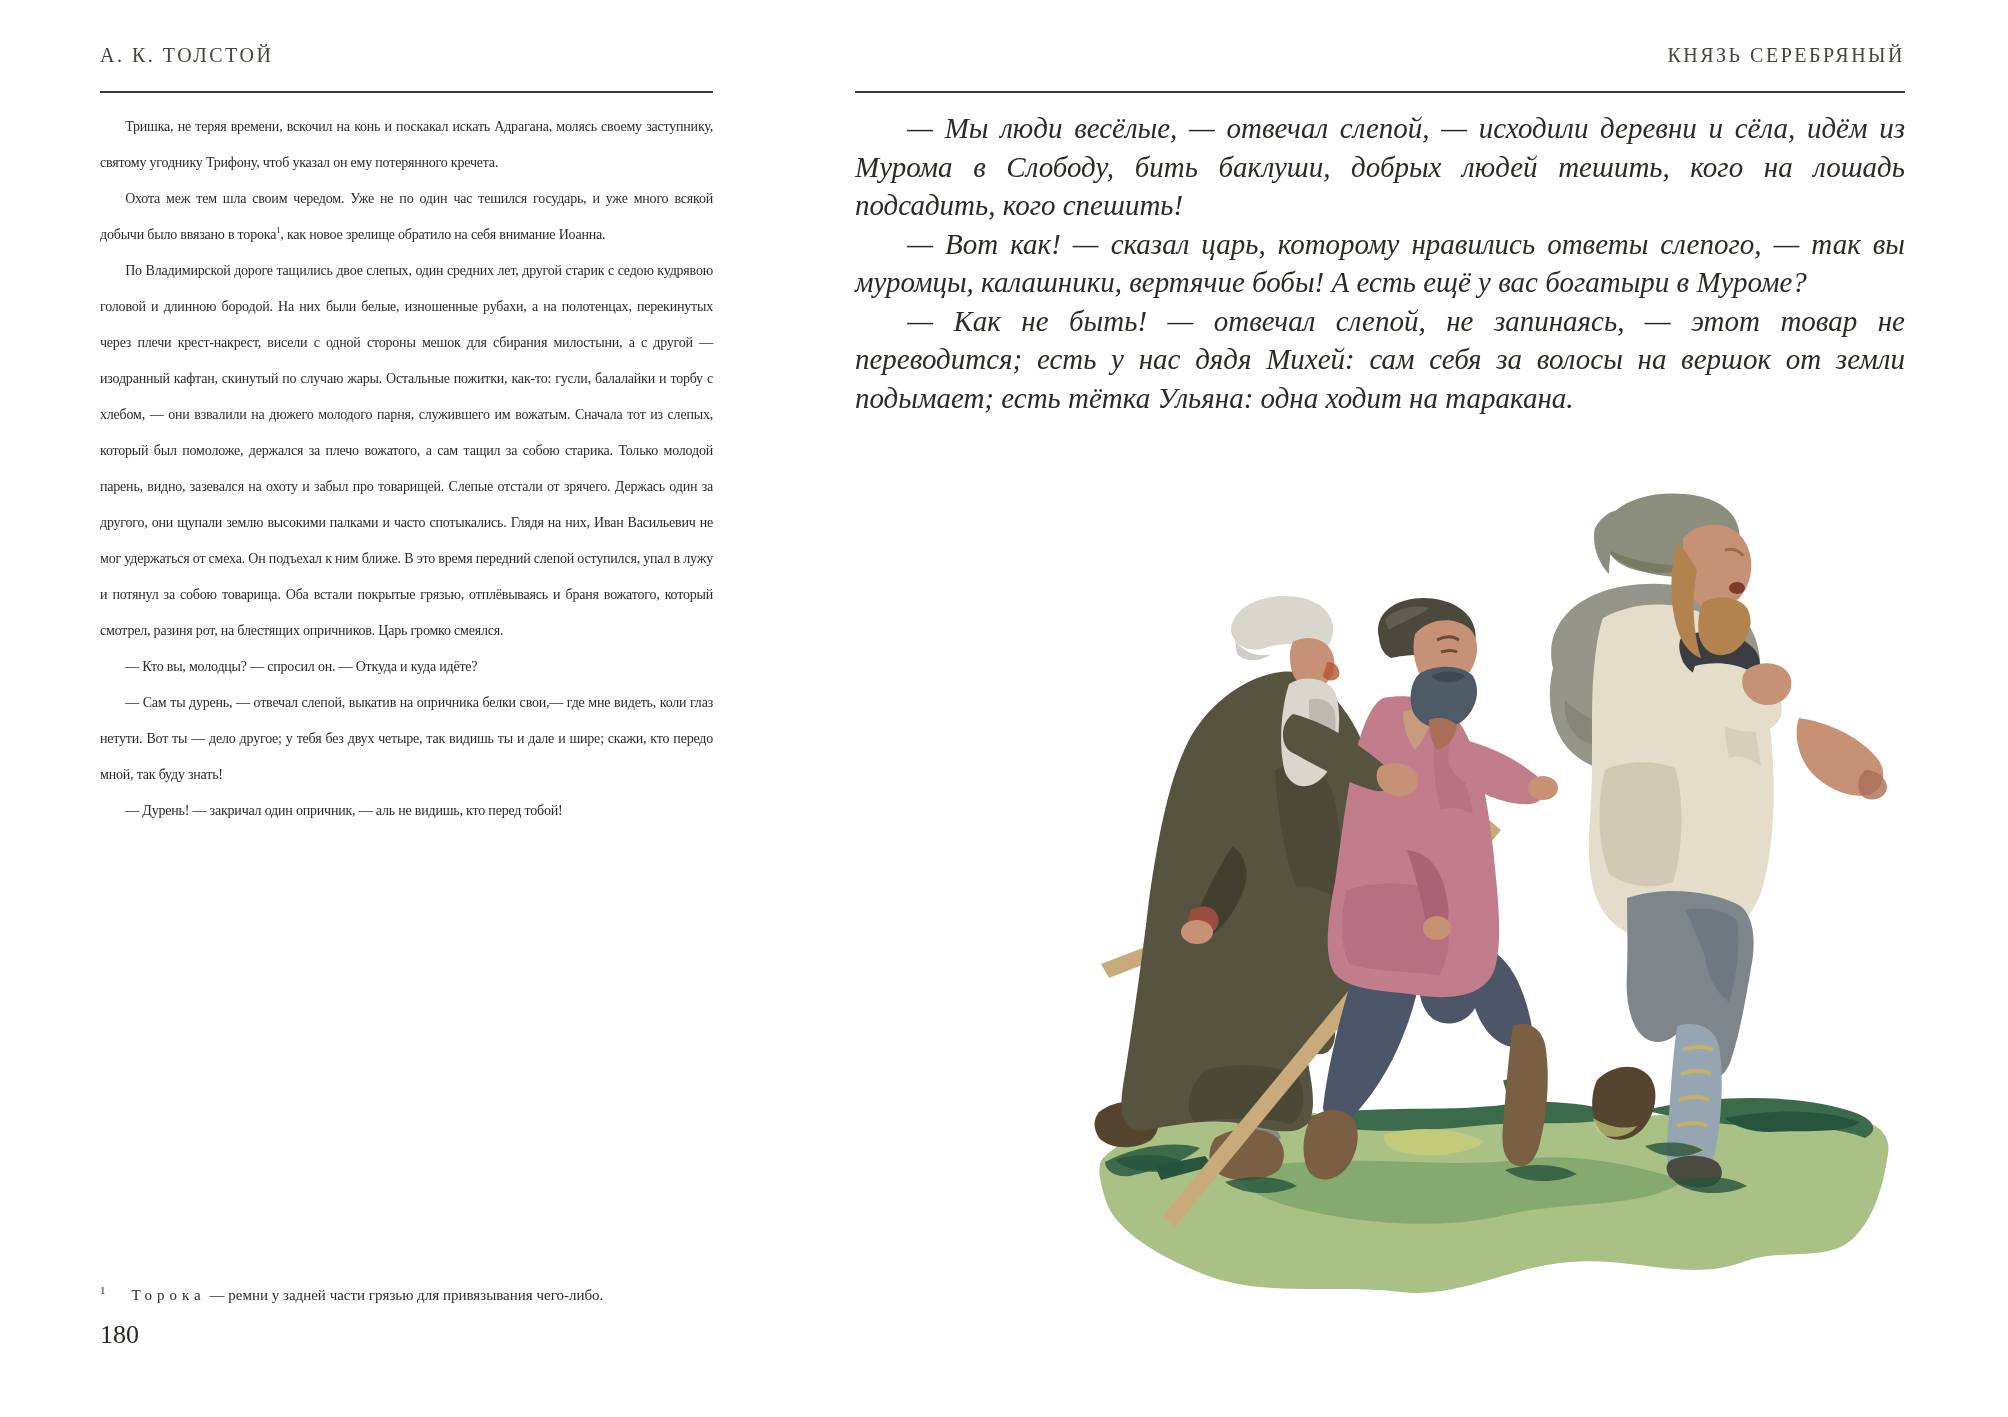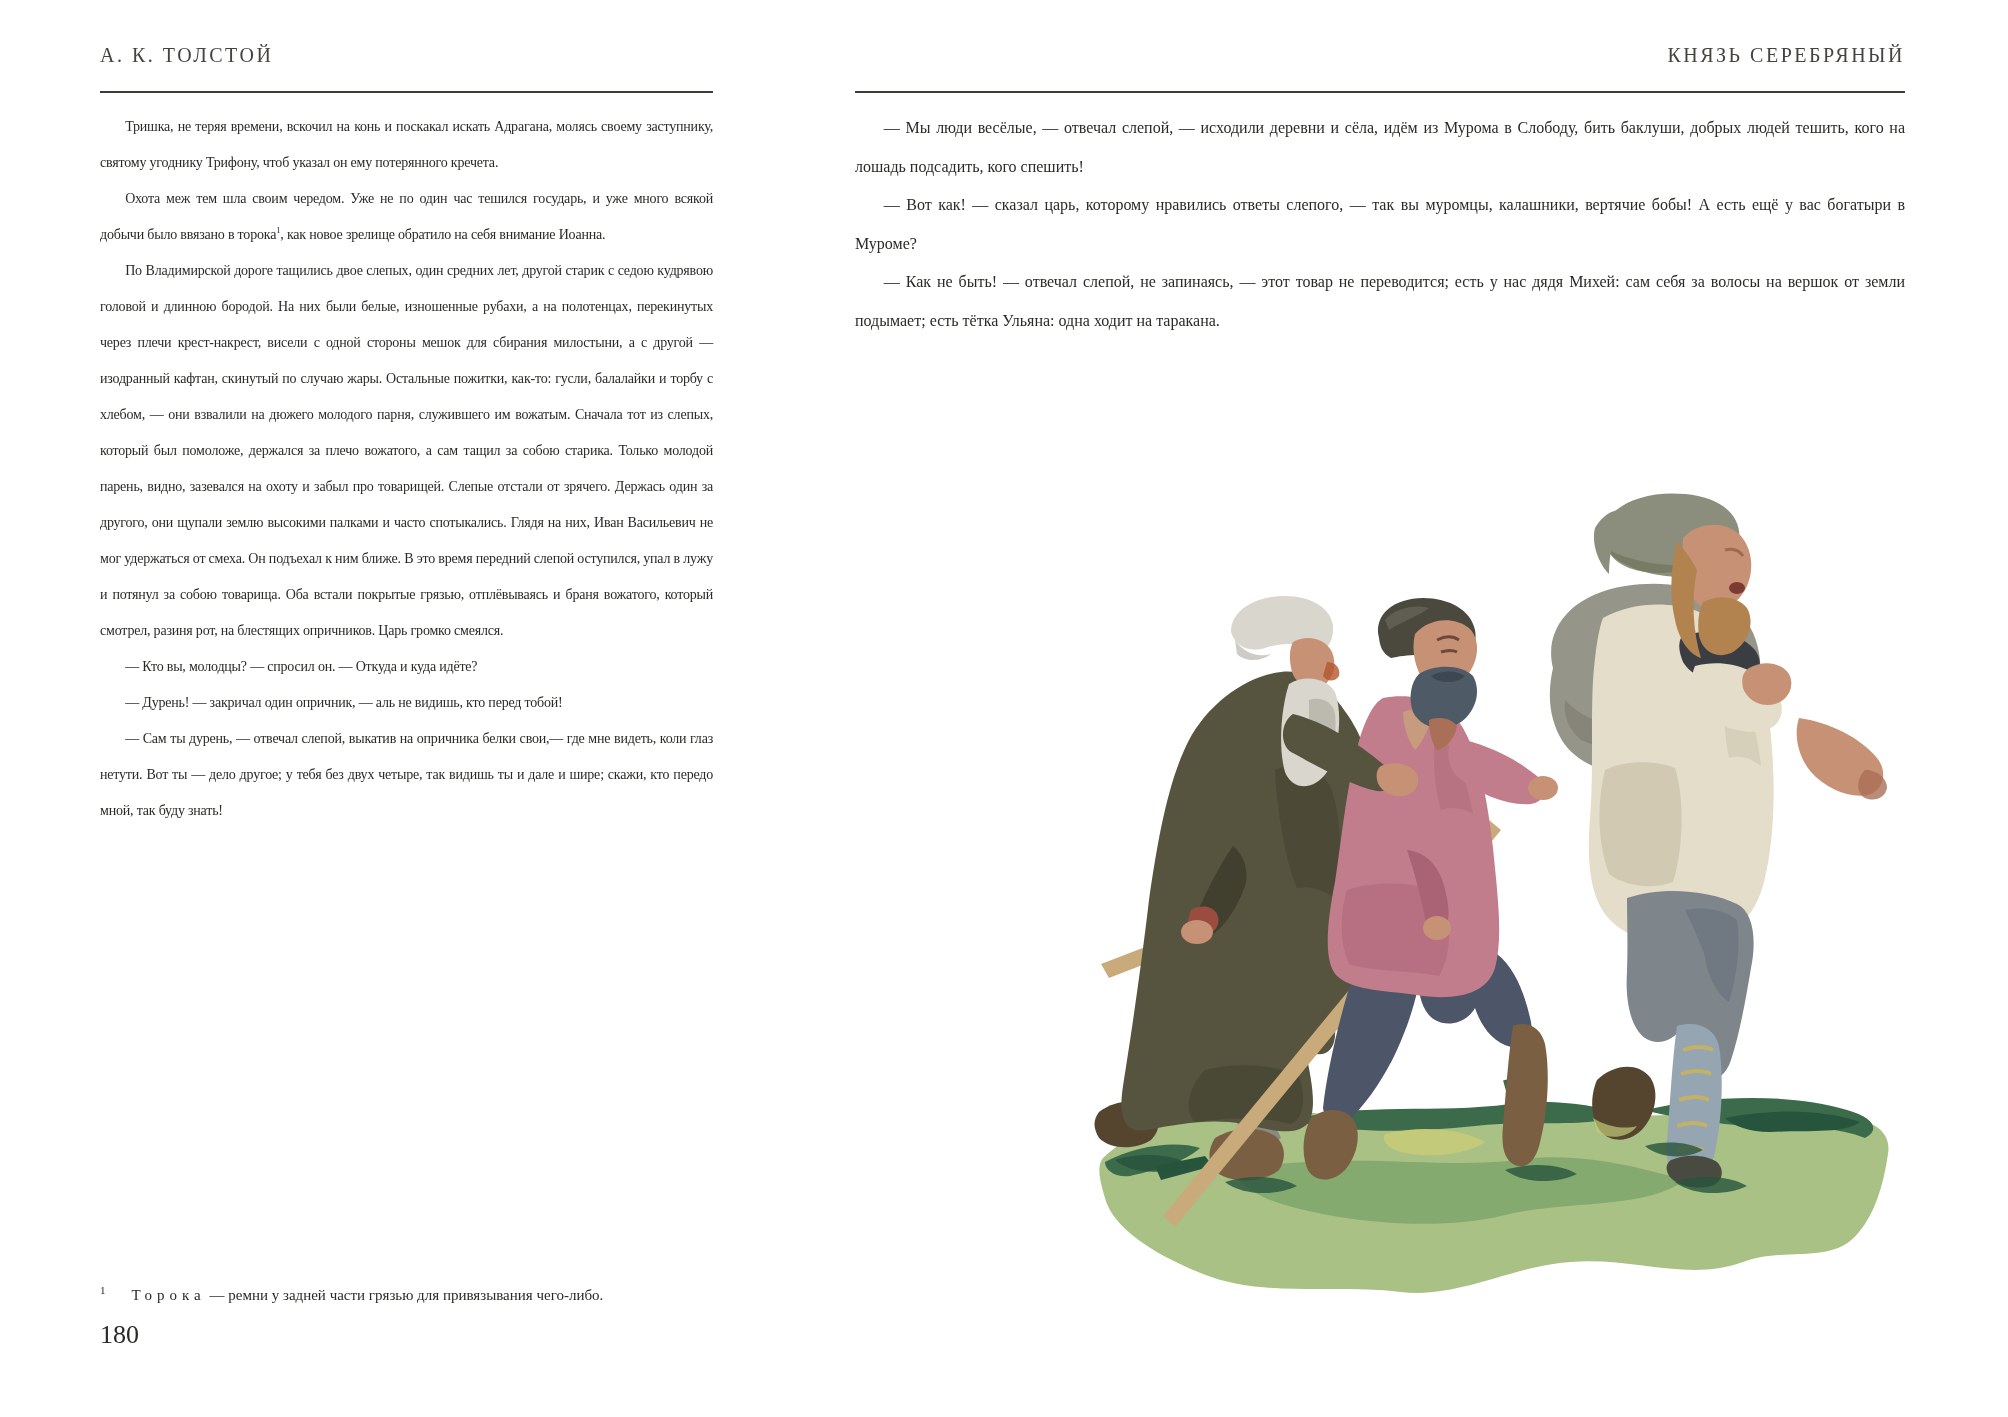--- a/index.html
+++ b/index.html
@@ -13,21 +13,21 @@
   .page-left{left:100px;width:613px;}
   .page-right{left:855px;width:1050px;}
   .page-head{border-bottom:2px solid var(--rule,#3c3b37);padding-bottom:24px;}
   .running-head{
     font-size:20px;letter-spacing:2.5px;color:var(--head_grey,#44433e);
     font-variant:small-caps;white-space:nowrap;
   }
   .page-right .page-head{text-align:right;}
   .body-text{margin-top:16px;text-align:justify;}
   .page-left .body-text{font-size:14px;line-height:36px;letter-spacing:-0.2px;}
-  .page-right .body-text{font-size:16px;line-height:38.5px;}
+  .page-right .body-text{font-size:29px;line-height:38.5px;font-style:italic;}
   .para{margin:0;text-indent:1.8em;}
   .para sup{font-size:0.62em;line-height:0;vertical-align:super;}
   .footnote{
     position:absolute;left:100px;top:1284px;width:613px;
     font-size:15px;color:var(--ink,#2a2a26);
   }
   .footnote .fn-marker{font-size:11px;vertical-align:super;margin-right:26px;}
   .footnote .fn-term{letter-spacing:5px;text-align:center;}
   .page-number{
     position:absolute;left:100px;top:1320px;
@@ -40,22 +40,22 @@
 
 <div class="page page-left">
   <div class="page-head">
     <span class="running-head">А. К. ТОЛСТОЙ</span>
   </div>
   <div class="body-text" id="left-paragraphs">
       <p class="para"><span>Тришка, не теряя времени, вскочил на конь и поскакал искать Адрагана, молясь своему заступнику, святому угоднику Трифону, чтоб указал он ему потерянного кречета.</span></p>
       <p class="para"><span>Охота меж тем шла своим чередом. Уже не по один час тешился государь, и уже много всякой добычи было ввязано в торока</span><sup>1</sup><span>, как новое зрелище обратило на себя внимание Иоанна.</span></p>
       <p class="para"><span>По Владимирской дороге тащились двое слепых, один средних лет, другой старик с седою кудрявою головой и длинною бородой. На них были белые, изношенные рубахи, а на полотенцах, перекинутых через плечи крест-накрест, висели с одной стороны мешок для сбирания милостыни, а с другой — изодранный кафтан, скинутый по случаю жары. Остальные пожитки, как-то: гусли, балалайки и торбу с хлебом, — они взвалили на дюжего молодого парня, служившего им вожатым. Сначала тот из слепых, который был помоложе, держался за плечо вожатого, а сам тащил за собою старика. Только молодой парень, видно, зазевался на охоту и забыл про товарищей. Слепые отстали от зрячего. Держась один за другого, они щупали землю высокими палками и часто спотыкались. Глядя на них, Иван Васильевич не мог удержаться от смеха. Он подъехал к ним ближе. В это время передний слепой оступился, упал в лужу и потянул за собою товарища. Оба встали покрытые грязью, отплёвываясь и браня вожатого, который смотрел, разиня рот, на блестящих опричников. Царь громко смеялся.</span></p>
       <p class="para"><span>— Кто вы, молодцы? — спросил он. — Откуда и куда идёте?</span></p>
+      <p class="para"><span>— Сам ты дурень, — отвечал слепой, выкатив на опричника белки свои,— где мне видеть, коли глаз нетути. Вот ты — дело другое; у тебя без двух четыре, так видишь ты и дале и шире; скажи, кто передо мной, так буду знать!</span></p>
       <p class="para"><span>— Дурень! — закричал один опричник, — аль не видишь, кто перед тобой!</span></p>
-      <p class="para"><span>— Сам ты дурень, — отвечал слепой, выкатив на опричника белки свои,— где мне видеть, коли глаз нетути. Вот ты — дело другое; у тебя без двух четыре, так видишь ты и дале и шире; скажи, кто передо мной, так буду знать!</span></p>
     </div>
 </div>
 
 <div class="footnote">
   <span class="fn-marker">1</span><span class="fn-term">Торока</span>
   <span class="fn-def">— ремни у задней части грязью для привязывания чего-либо.</span>
 </div>
 
 <div class="page-number">180</div>
 

